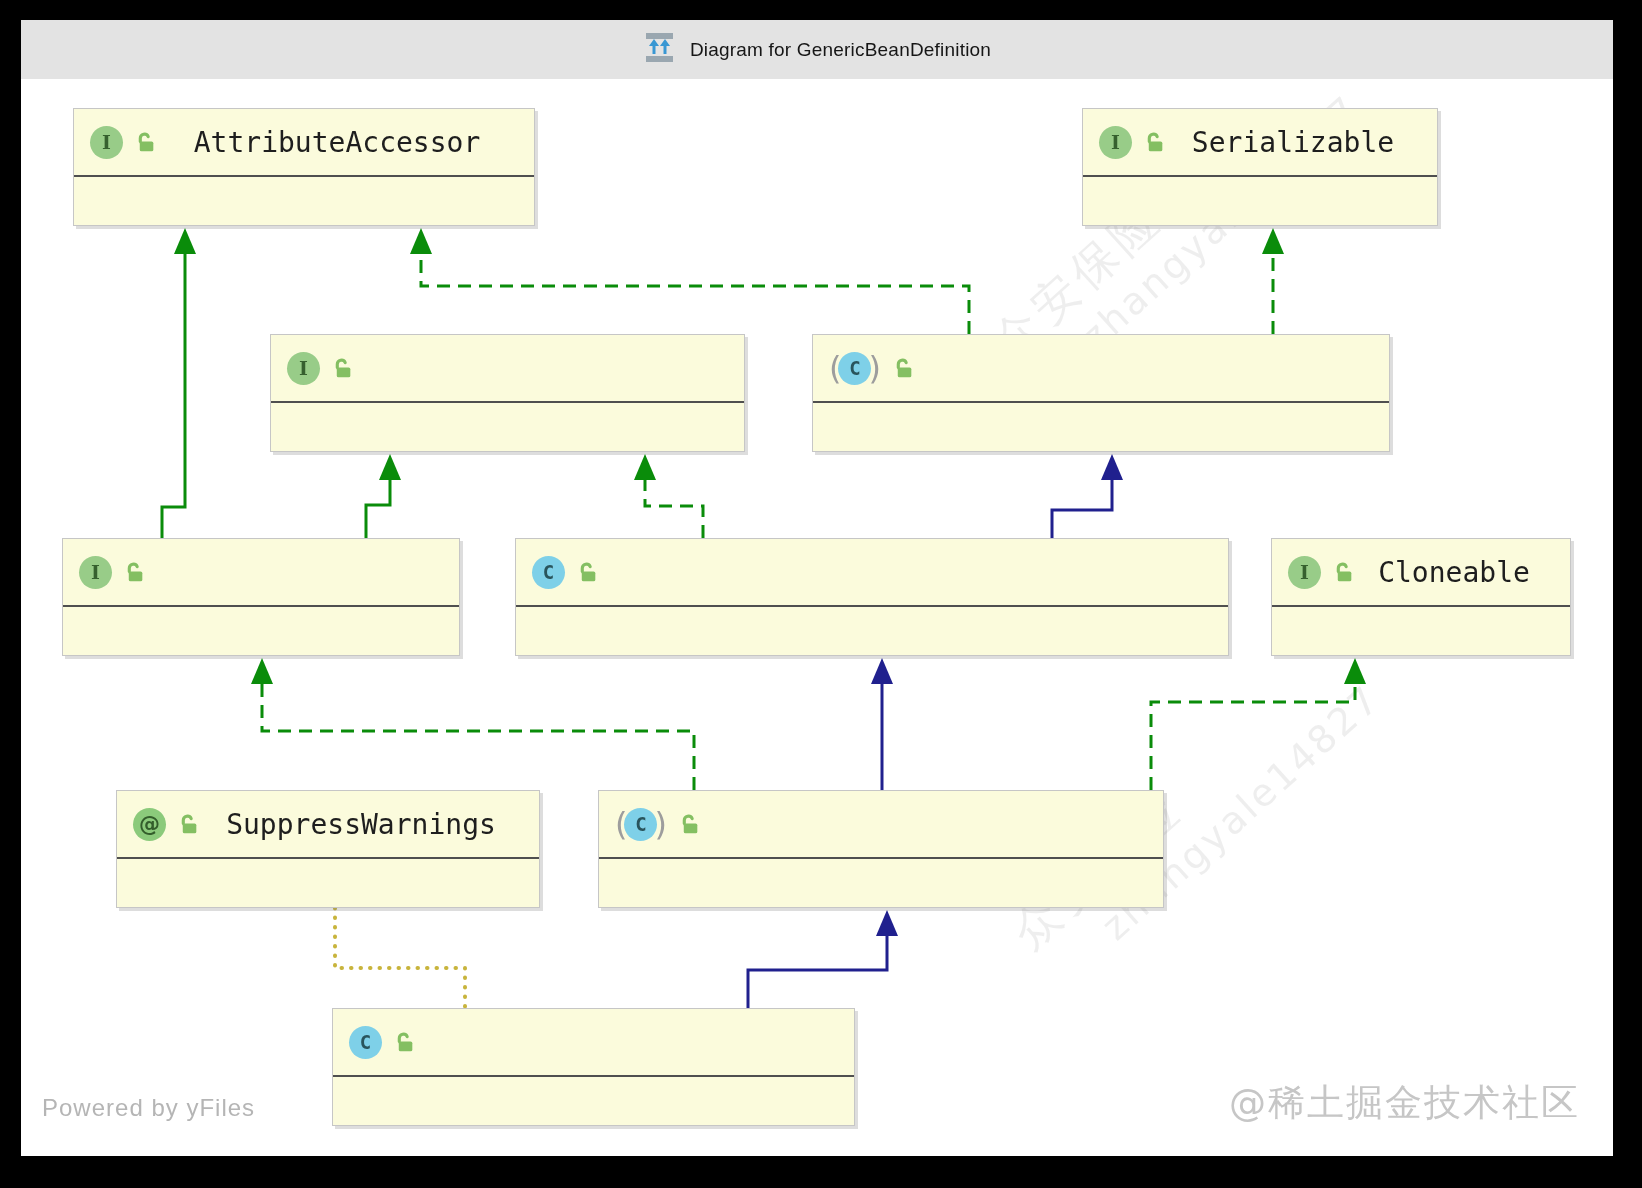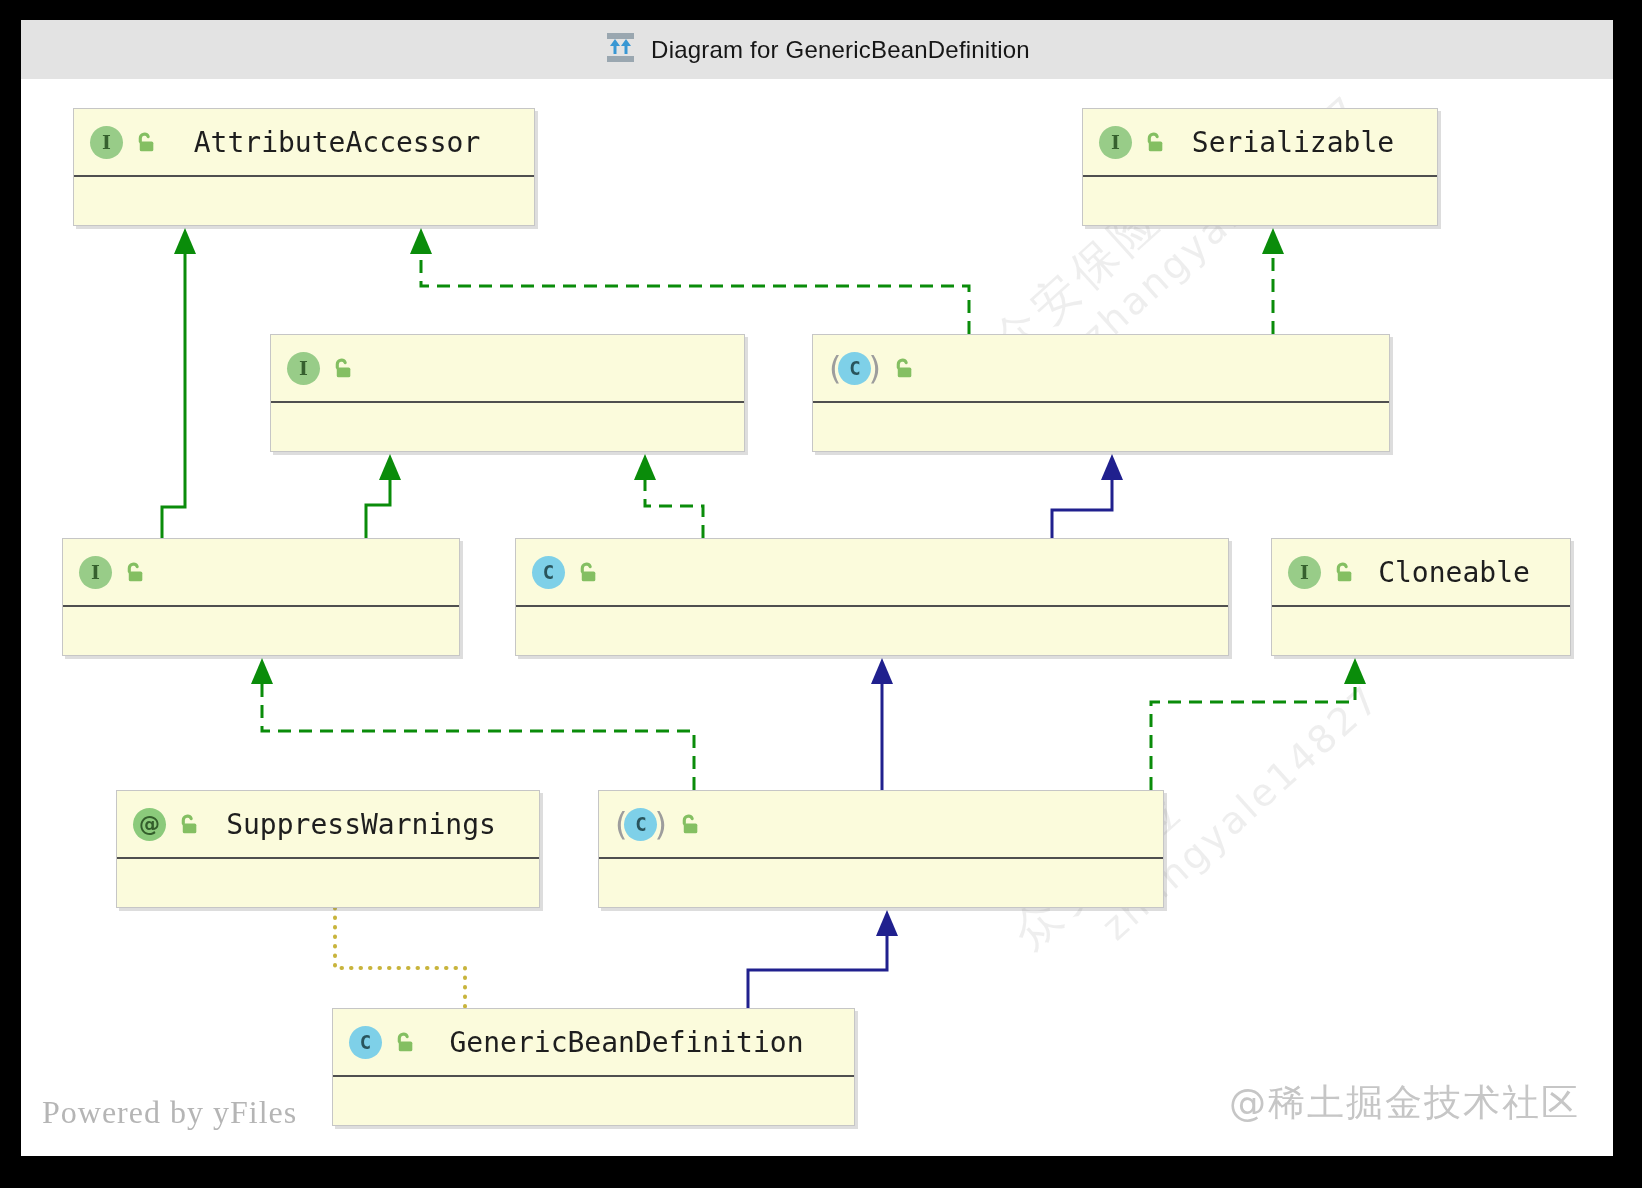--- a/index.html
+++ b/index.html
@@ -6,21 +6,21 @@
   #screen{
     position:relative;width:1642px;height:1188px;background:var(--frame,#000);
     overflow:hidden;font-family:"Liberation Sans",sans-serif;
   }
   #titlebar{
     position:absolute;left:21px;top:20px;width:1592px;height:59px;
     background:var(--titlebar_bg,#e3e3e3);
     display:flex;align-items:center;justify-content:center;gap:14px;
   }
   #titlebar .title-text{
-    font-size:24px;color:#161616;letter-spacing:0.2px;
+    font-size:19px;color:#161616;letter-spacing:0.2px;
   }
   #canvas{
     position:absolute;left:21px;top:79px;width:1592px;height:1077px;
     background:var(--canvas_bg,#fff);
   }
   .class-node{
     position:absolute;box-sizing:border-box;
     background:var(--node_fill,#fbfbdc);
     border:1px solid var(--node_border,#c6c6c6);
     box-shadow:3px 3px 0 rgba(120,120,120,0.25);
@@ -59,21 +59,21 @@
   #edges-layer{position:absolute;left:0;top:0;z-index:1;pointer-events:none;}
   .wm-diagonal{
     position:absolute;z-index:0;color:#9a9a9a;opacity:0.16;
     transform:rotate(-42deg);white-space:nowrap;text-align:left;
     font-family:"DejaVu Sans",sans-serif;
   }
   .wm-diagonal .cn{display:block;font-size:46px;letter-spacing:6px;}
   .wm-diagonal .latin{display:block;font-size:38px;margin-left:70px;letter-spacing:3px;}
   #powered-by{
     position:absolute;left:42px;top:1094px;z-index:3;
-    font-size:32px;color:var(--footer_text,#b5b5b5);letter-spacing:1px;font-family:Liberation Serif, serif;
+    font-size:24px;color:var(--footer_text,#b5b5b5);letter-spacing:1px;
   }
   #community-wm{
     position:absolute;right:62px;top:1078px;z-index:3;
     font-size:37px;color:var(--community_text,#c6c6c6);letter-spacing:2px;
     font-family:"DejaVu Sans",sans-serif;
     margin-left:9px;
   }
 </style>
 </head>
 <body>
@@ -295,17 +295,16 @@
       <div class="node-header" style="height: 68px;">
         <span class="kind-icon icon-class">
           <span>C</span>
         </span>
         <span class="lock-icon">
           <svg width="25" height="25" viewBox="0 0 24 24">
             <path d="M7 11 V8 a4 4 0 0 1 7.6 -1.7" fill="none" stroke="#84bf62" stroke-width="3" stroke-linecap="round"></path>
             <rect x="6.5" y="11" width="13" height="9.5" rx="1.6" fill="#84bf62"></rect>
           </svg>
         </span>
-        <span class="node-label">GenericBeanDefinition</span>
       </div>
       <div class="node-body"></div>
     </div>
   </div>
 
 </body></html>

